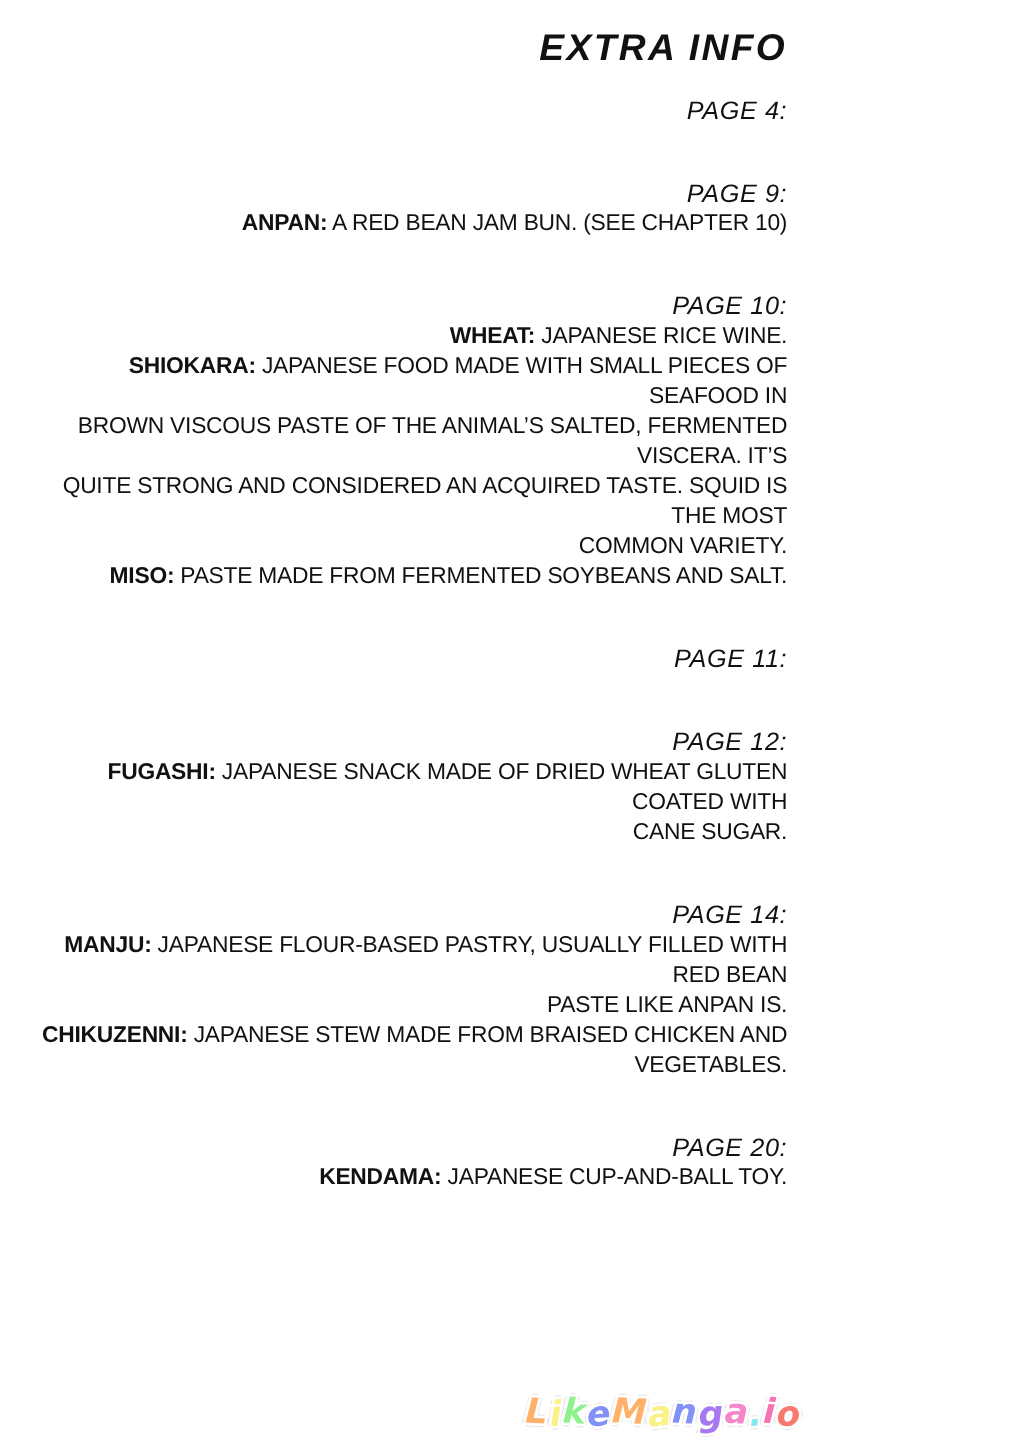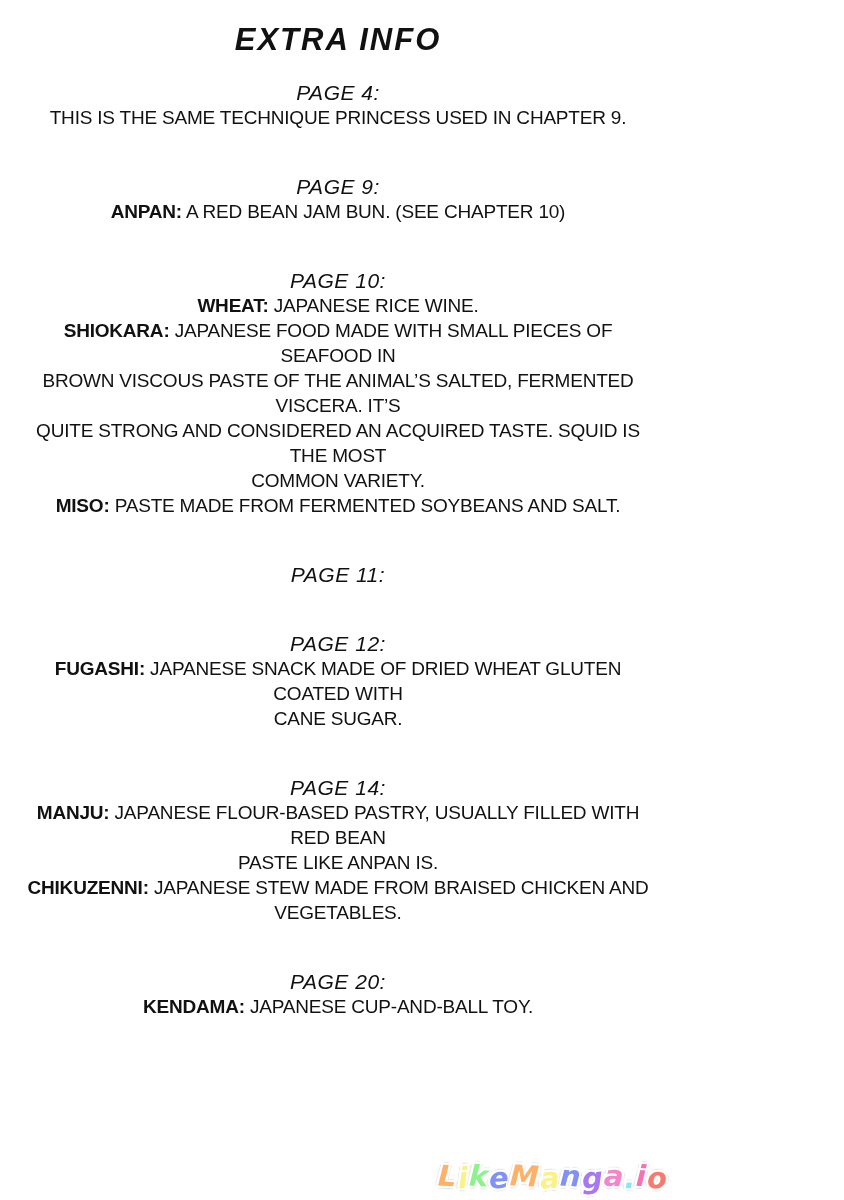--- a/index.html
+++ b/index.html
@@ -5,21 +5,21 @@
   html,body{margin:0;padding:0;background:#fff;}
   .page{
     position:relative;
     width:676px;height:1200px;
     background:#ffffff;
     overflow:hidden;
     font-family:"Liberation Sans","DejaVu Sans",sans-serif;
     color:#111;
     box-sizing:border-box;
     padding:20px 20px 0 20px;
-    text-align:center;
+    text-align:right;
   }
   .title{
     font-size:31px;
     font-weight:bold;
     font-style:italic;
     letter-spacing:2px;
     margin:2px 0 22px 0;
   }
   .section{margin:0 auto 44px auto;max-width:808px;}
   .page-header{
@@ -57,21 +57,20 @@
 </style>
 </head>
 <body>
 
 <div class="page">
   <div class="title">EXTRA INFO</div>
 
   <div id="sections">
       <div class="section">
         <div class="page-header">PAGE 4:</div>
-        <div class="entry"><span>THIS IS THE SAME TECHNIQUE PRINCESS USED IN CHAPTER 9.</span></div>
       </div>
       <div class="section">
         <div class="page-header">PAGE 9:</div>
         <div class="entry"><span class="term">ANPAN:</span> <span>A RED BEAN JAM BUN. (SEE CHAPTER 10)</span></div>
       </div>
       <div class="section">
         <div class="page-header">PAGE 10:</div>
         <div class="entry"><span class="term">WHEAT:</span> <span>JAPANESE RICE WINE.</span></div>
         <div class="entry"><span class="term">SHIOKARA:</span> <span>JAPANESE FOOD MADE WITH SMALL PIECES OF SEAFOOD IN
 BROWN VISCOUS PASTE OF THE ANIMAL’S SALTED, FERMENTED VISCERA. IT’S

